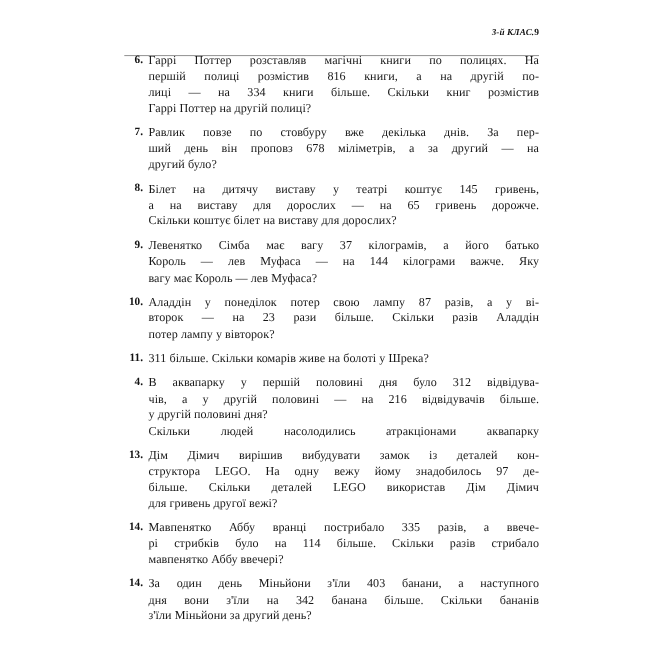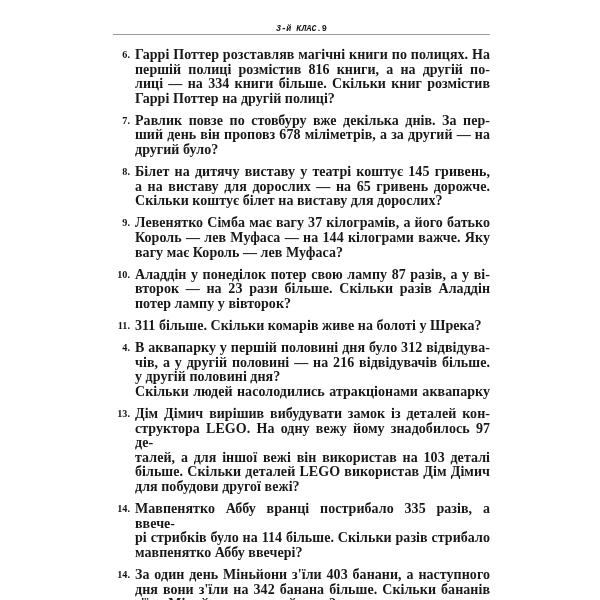--- a/index.html
+++ b/index.html
@@ -23,25 +23,24 @@
   }
 
   
   .running-head {
     position: absolute;
     left: 113px;
     top: 24px;
     width: 377px;
     display: flex;
     align-items: baseline;
-    justify-content: center;
-    padding-bottom: 0;
+    justify-content: flex-end;
+    padding-bottom: 16px;
     border-bottom: 1px solid #9a9a9a;
     white-space: nowrap;
-    font-family: Liberation Mono, monospace;
   }
   .rh-left {
     display: flex;
     align-items: baseline;
     gap: 0;
     overflow: hidden;
   }
   .rh-class {
     font-weight: bold;
     font-style: italic;
@@ -82,26 +81,25 @@
     top: 0;
     width: 17px;
     text-align: right;
     font-weight: bold;
     font-size: 10.2px;
     line-height: 14.6px;
     color: #131313;
   }
 
   .problem-body {
-    font-size: 14px;
+    font-size: 11px;
     line-height: 14.6px;
     color: #181818;
     text-align: justify;
     letter-spacing: 0.05px;
-    font-weight: bold;
   }
 
   
   .tline {
     display: block;
     white-space: nowrap;
   }
   .tline.justified {
     text-align: justify;
     text-align-last: justify;
@@ -175,23 +173,22 @@
           <span class="tline justified">чів, а у другій половині — на 216 відвідувачів більше.</span>
           <span class="tline">у другій половині дня?</span>
           <span class="tline justified">Скільки людей насолодились атракціонами аквапарку</span>
         </div>
       </div>
       <div class="problem">
         <span class="problem-number">13.</span>
         <div class="problem-body">
           <span class="tline justified">Дім Дімич вирішив вибудувати замок із деталей кон-</span>
           <span class="tline justified">структора LEGO. На одну вежу йому знадобилось 97 де-</span>
-          <span class="tline justified">талей, а для іншої вежі він використав на 103 деталі</span>
           <span class="tline justified">більше. Скільки деталей LEGO використав Дім Дімич</span>
-          <span class="tline">для побудови другої вежі?</span>
+          <span class="tline">для гривень другої вежі?</span>
         </div>
       </div>
       <div class="problem">
         <span class="problem-number">14.</span>
         <div class="problem-body">
           <span class="tline justified">Мавпенятко Аббу вранці пострибало 335 разів, а ввече-</span>
           <span class="tline justified">рі стрибків було на 114 більше. Скільки разів стрибало</span>
           <span class="tline">мавпенятко Аббу ввечері?</span>
         </div>
       </div>

